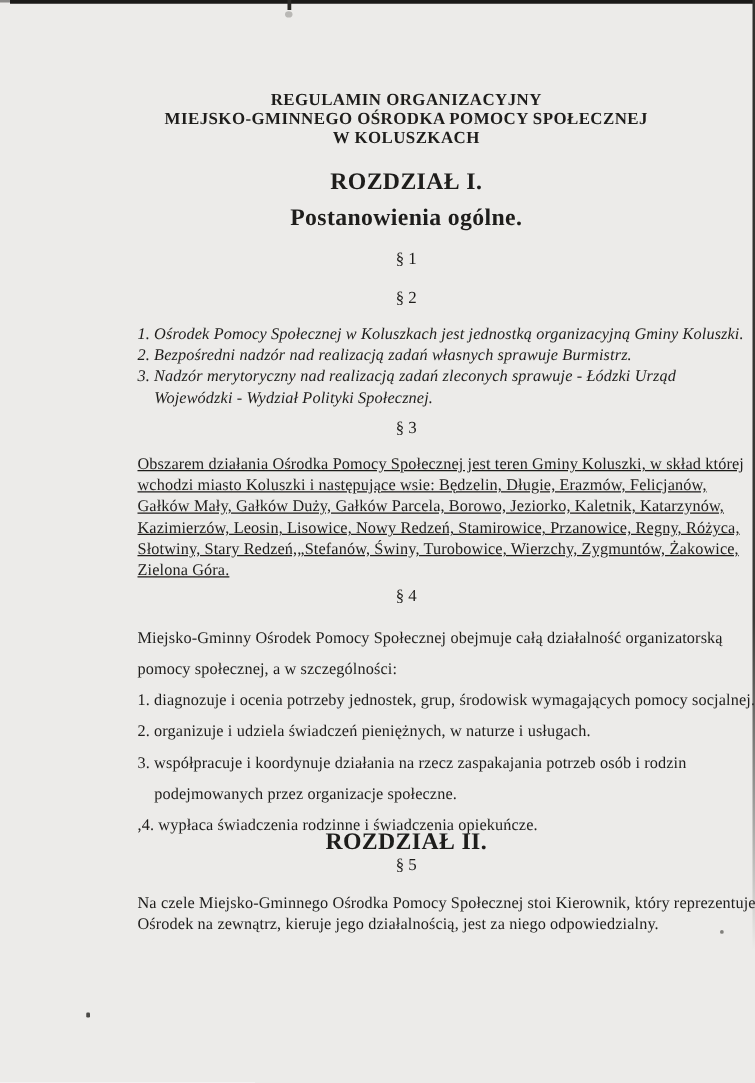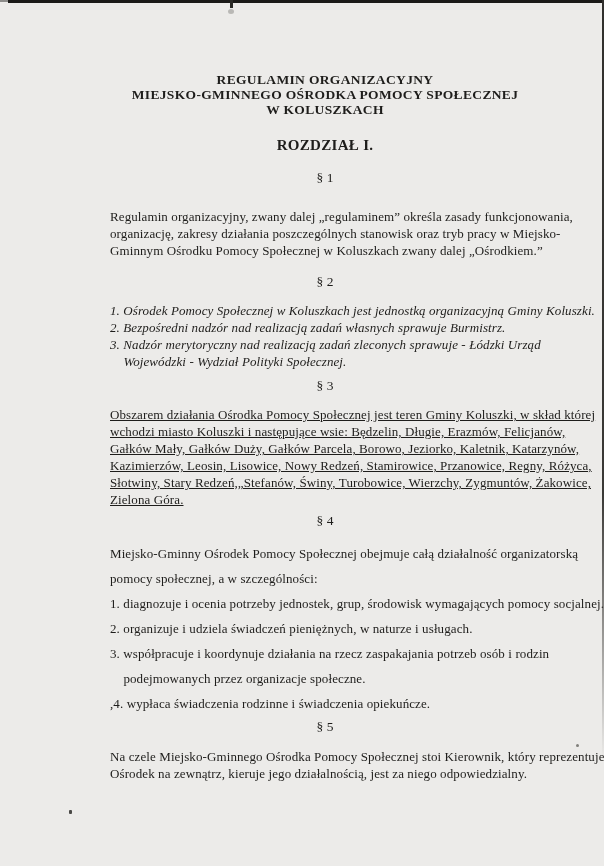--- a/index.html
+++ b/index.html
@@ -27,21 +27,21 @@
     text-align: center;
     font-weight: bold;
     font-size: 13.5px;
     line-height: 15px;
     letter-spacing: 0.35px;
     white-space: pre;
   }
   .chapter-heading, .section-subheading {
     text-align: center;
     font-weight: bold;
-    font-size: 15px;
+    font-size: 19px;
     line-height: 15px;
     letter-spacing: 0.3px;
   }
   .chapter-1 { margin-top: 21px; }
   .section-sub-1 { margin-top: 14px; }
   .para-mark {
     text-align: center;
     font-size: 13.5px;
     line-height: 17px;
   }
@@ -83,25 +83,23 @@
 <div class="page">
 
   <div class="content">
 
     <div class="doc-title">REGULAMIN ORGANIZACYJNY
 MIEJSKO-GMINNEGO OŚRODKA POMOCY SPOŁECZNEJ
 W KOLUSZKACH</div>
 
     <div class="chapter-heading chapter-1">ROZDZIAŁ I.</div>
 
+    <div class="section-subheading section-sub-1">Postanowienia ogólne.</div>
 
     <div class="para-mark mark-1">§ 1</div>
-    <div class="body-text text-1">Regulamin organizacyjny, zwany dalej „regulaminem” określa zasady funkcjonowania,
-organizację, zakresy działania poszczególnych stanowisk oraz tryb pracy w Miejsko-
-Gminnym Ośrodku Pomocy Społecznej w Koluszkach zwany dalej „Ośrodkiem.”</div>
 
     <div class="para-mark mark-2">§ 2</div>
     <div class="body-text text-2">1. Ośrodek Pomocy Społecznej w Koluszkach jest jednostką organizacyjną Gminy Koluszki.
 2. Bezpośredni nadzór nad realizacją zadań własnych sprawuje Burmistrz.
 3. Nadzór merytoryczny nad realizacją zadań zleconych sprawuje - Łódzki Urząd
     Wojewódzki - Wydział Polityki Społecznej.</div>
 
     <div class="para-mark mark-3">§ 3</div>
     <div class="body-text text-3">Obszarem działania Ośrodka Pomocy Społecznej jest teren Gminy Koluszki, w skład której
 wchodzi miasto Koluszki i następujące wsie: Będzelin, Długie, Erazmów, Felicjanów,
@@ -112,20 +110,21 @@
 
     <div class="para-mark mark-4">§ 4</div>
     <div class="body-text text-4">Miejsko-Gminny Ośrodek Pomocy Społecznej obejmuje całą działalność organizatorską
 pomocy społecznej, a w szczególności:
 1. diagnozuje i ocenia potrzeby jednostek, grup, środowisk wymagających pomocy socjalnej.
 2. organizuje i udziela świadczeń pieniężnych, w naturze i usługach.
 3. współpracuje i koordynuje działania na rzecz zaspakajania potrzeb osób i rodzin
     podejmowanych przez organizacje społeczne.
 ,4. wypłaca świadczenia rodzinne i świadczenia opiekuńcze.</div>
 
+    <div class="chapter-heading chapter-2">ROZDZIAŁ II.</div>
 
 
     <div class="para-mark mark-5">§ 5</div>
     <div class="body-text text-5">Na czele Miejsko-Gminnego Ośrodka Pomocy Społecznej stoi Kierownik, który reprezentuje
 Ośrodek na zewnątrz, kieruje jego działalnością, jest za niego odpowiedzialny.</div>
 
   </div>
 
   <div class="artifact top-edge-line"></div>
   <div class="artifact top-edge-line-faint"></div>

